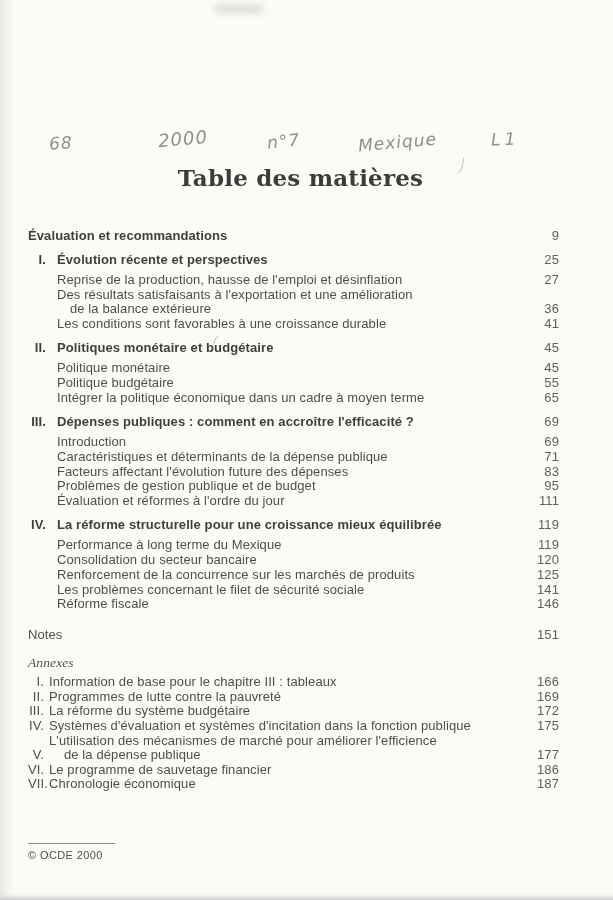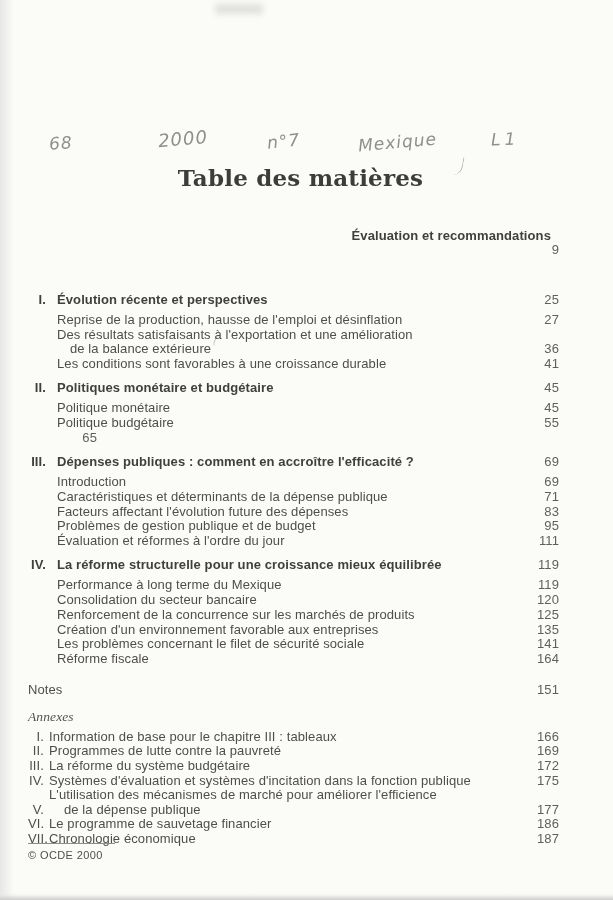--- a/index.html
+++ b/index.html
@@ -44,21 +44,21 @@
   }
 
   
   .toc { position:absolute; left:28px; right:54px; top:229px;
     font-size:13px; line-height:14.2px; letter-spacing:0.1px; }
   .row { display:flex; align-items:flex-end; }
   .label { flex:1 1 auto; padding-right:8px; }
   .pagenum { flex:0 0 40px; text-align:right; color:#605f5b; font-weight:normal; }
   .num { flex:0 0 auto; }
 
-  .row-top { font-weight:bold; color:#3f3f3d;flex-direction:column; }
+  .row-top { font-weight:bold; color:#3f3f3d; }
   .row-chapter { font-weight:bold; color:#3f3f3d; margin-top:10px; }
   .row-chapter .num { width:18px; margin-right:11px; text-align:right; }
   .row-sub { padding-left:29px; margin-top:0.5px; }
   .row-chapter + .row-sub { margin-top:6px;gap:39px; }
   .row-sub .cont { padding-left:13px; }
   .row-notes { margin-top:17px; }
   .row-annexes { margin-top:13px; font-family:"Liberation Serif", serif;
     font-style:italic; font-size:13.5px; color:#53524f; }
   .row-annex { margin-top:0.5px; }
   .row-annexes + .row-annex { margin-top:5px; }
@@ -134,20 +134,23 @@
         </div>
         <span class="pagenum">45</span>
       </div>
       <div class="row row-sub">
         <div class="label">
           <div>Politique budgétaire</div>
         </div>
         <span class="pagenum">55</span>
       </div>
       <div class="row row-sub">
+        <div class="label">
+          <div>Intégrer la politique économique dans un cadre à moyen terme</div>
+        </div>
         <span class="pagenum">65</span>
       </div>
       <div class="row row-chapter">
         <span class="num">III.</span>
         <div class="label">
           <div>Dépenses publiques : comment en accroître l'efficacité ?</div>
         </div>
         <span class="pagenum">69</span>
       </div>
       <div class="row row-sub">
@@ -200,35 +203,29 @@
         <span class="pagenum">120</span>
       </div>
       <div class="row row-sub">
         <div class="label">
           <div>Renforcement de la concurrence sur les marchés de produits</div>
         </div>
         <span class="pagenum">125</span>
       </div>
       <div class="row row-sub">
         <div class="label">
-          <div>Création d'un environnement favorable aux entreprises</div>
-        </div>
-        <span class="pagenum">135</span>
-      </div>
-      <div class="row row-sub">
-        <div class="label">
           <div>Les problèmes concernant le filet de sécurité sociale</div>
         </div>
         <span class="pagenum">141</span>
       </div>
       <div class="row row-sub">
         <div class="label">
           <div>Réforme fiscale</div>
         </div>
-        <span class="pagenum">164</span>
+        <span class="pagenum">146</span>
       </div>
       <div class="row row-notes">
         <div class="label">
           <div>Notes</div>
         </div>
         <span class="pagenum">151</span>
       </div>
       <div class="row row-annexes">
         <div class="label">
           <div>Annexes</div>

